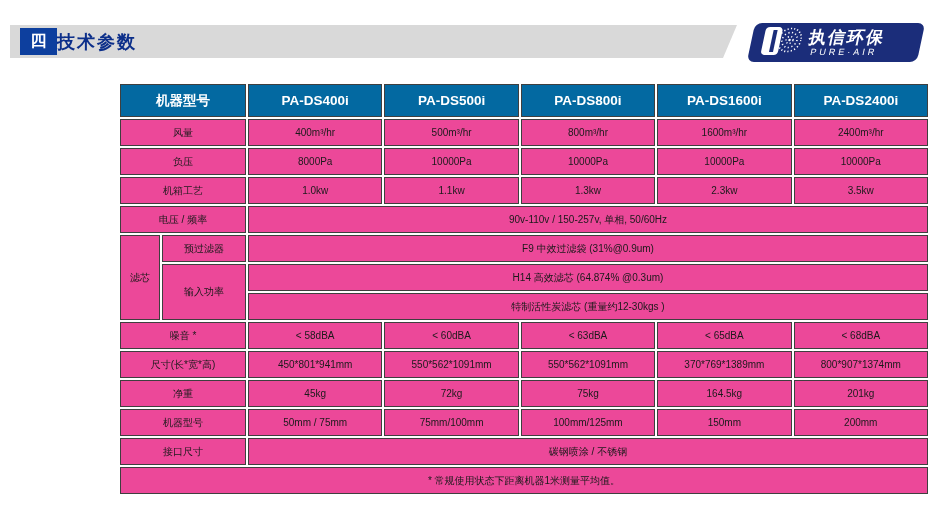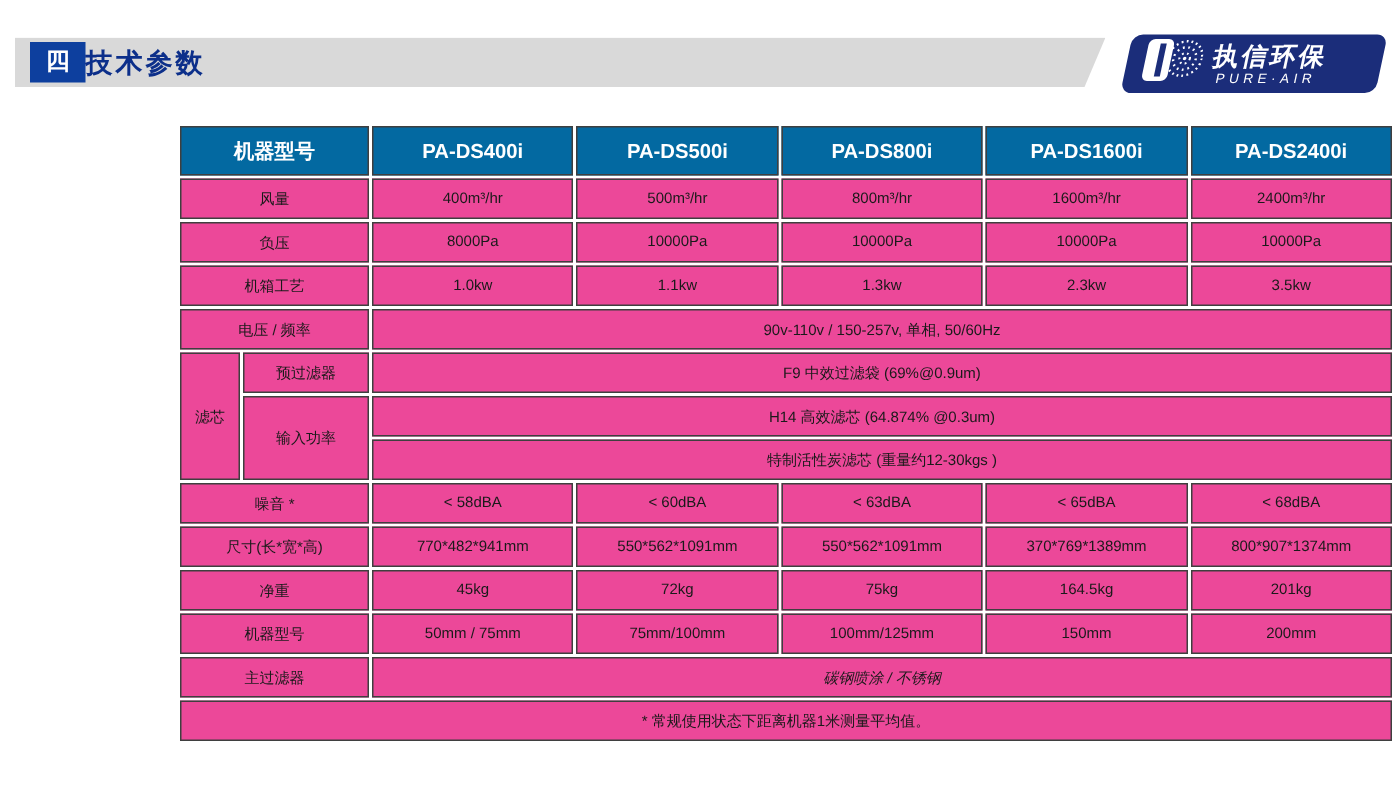--- a/index.html
+++ b/index.html
@@ -28,21 +28,21 @@
 
   
   .spec-table-wrap { position:absolute; left:118px; top:82px; width:812px; }
   table.spec { width:100%; border-collapse:separate; border-spacing:2px;
     table-layout:fixed; background:transparent; }
   table.spec th, table.spec td { border:1px solid #3f3f3f; background:#ec4899;
     color:#1a1a1a; font-size:10px; text-align:center; vertical-align:middle;
     height:27px; padding:1px 2px; overflow:hidden; }
   table.spec th { background:#0369a1; color:#ffffff; font-weight:bold; height:33px;
     font-size:13.5px; }
-  td.left { text-align:left; padding-left:12px;font-style:italic; }
+  td.left { text-align:left; padding-left:12px; }
   td.foot { text-align:left; padding-left:8px; font-size:12.5px; }
 </style>
 </head>
 <body>
 
 <div class="stage">
 
   <div class="title-band">
     <div class="sec-badge">
       <span>四</span>
@@ -117,42 +117,42 @@
       </tr>
 
       <tr>
         <td colspan="2">电压 / 频率</td>
         <td colspan="5">90v-110v / 150-257v, 单相, 50/60Hz</td>
       </tr>
 
       <tr>
         <td rowspan="3">滤芯</td>
         <td>预过滤器</td>
-        <td colspan="5">F9 中效过滤袋 (69%@0.9um)</td>
+        <td colspan="5">F9 中效过滤袋 (31%@0.9um)</td>
       </tr>
       <tr>
         <td rowspan="2">输入功率</td>
         <td colspan="5">H14 高效滤芯 (64.874% @0.3um)</td>
       </tr>
       <tr>
         <td colspan="5">特制活性炭滤芯 (重量约12-30kgs )</td>
       </tr>
 
       <tr>
         <td colspan="2">噪音 *</td>
         <td>&lt; 58dBA</td>
         <td>&lt; 60dBA</td>
         <td>&lt; 63dBA</td>
         <td>&lt; 65dBA</td>
         <td>&lt; 68dBA</td>
       </tr>
 
       <tr>
         <td colspan="2">尺寸(长*宽*高)</td>
-        <td>770*482*941mm</td>
+        <td>450*801*941mm</td>
         <td>550*562*1091mm</td>
         <td>550*562*1091mm</td>
         <td>370*769*1389mm</td>
         <td>800*907*1374mm</td>
       </tr>
 
       <tr>
         <td colspan="2">净重</td>
         <td>45kg</td>
         <td>72kg</td>
@@ -164,21 +164,21 @@
       <tr>
         <td colspan="2">机器型号</td>
         <td>50mm / 75mm</td>
         <td>75mm/100mm</td>
         <td>100mm/125mm</td>
         <td>150mm</td>
         <td>200mm</td>
       </tr>
 
       <tr>
-        <td colspan="2">主过滤器</td>
+        <td colspan="2">接口尺寸</td>
         <td colspan="5" class="left">碳钢喷涂 / 不锈钢</td>
       </tr>
 
       <tr>
         <td colspan="7" class="foot">* 常规使用状态下距离机器1米测量平均值。</td>
       </tr>
     </tbody>
       </table>
   </div>
 

